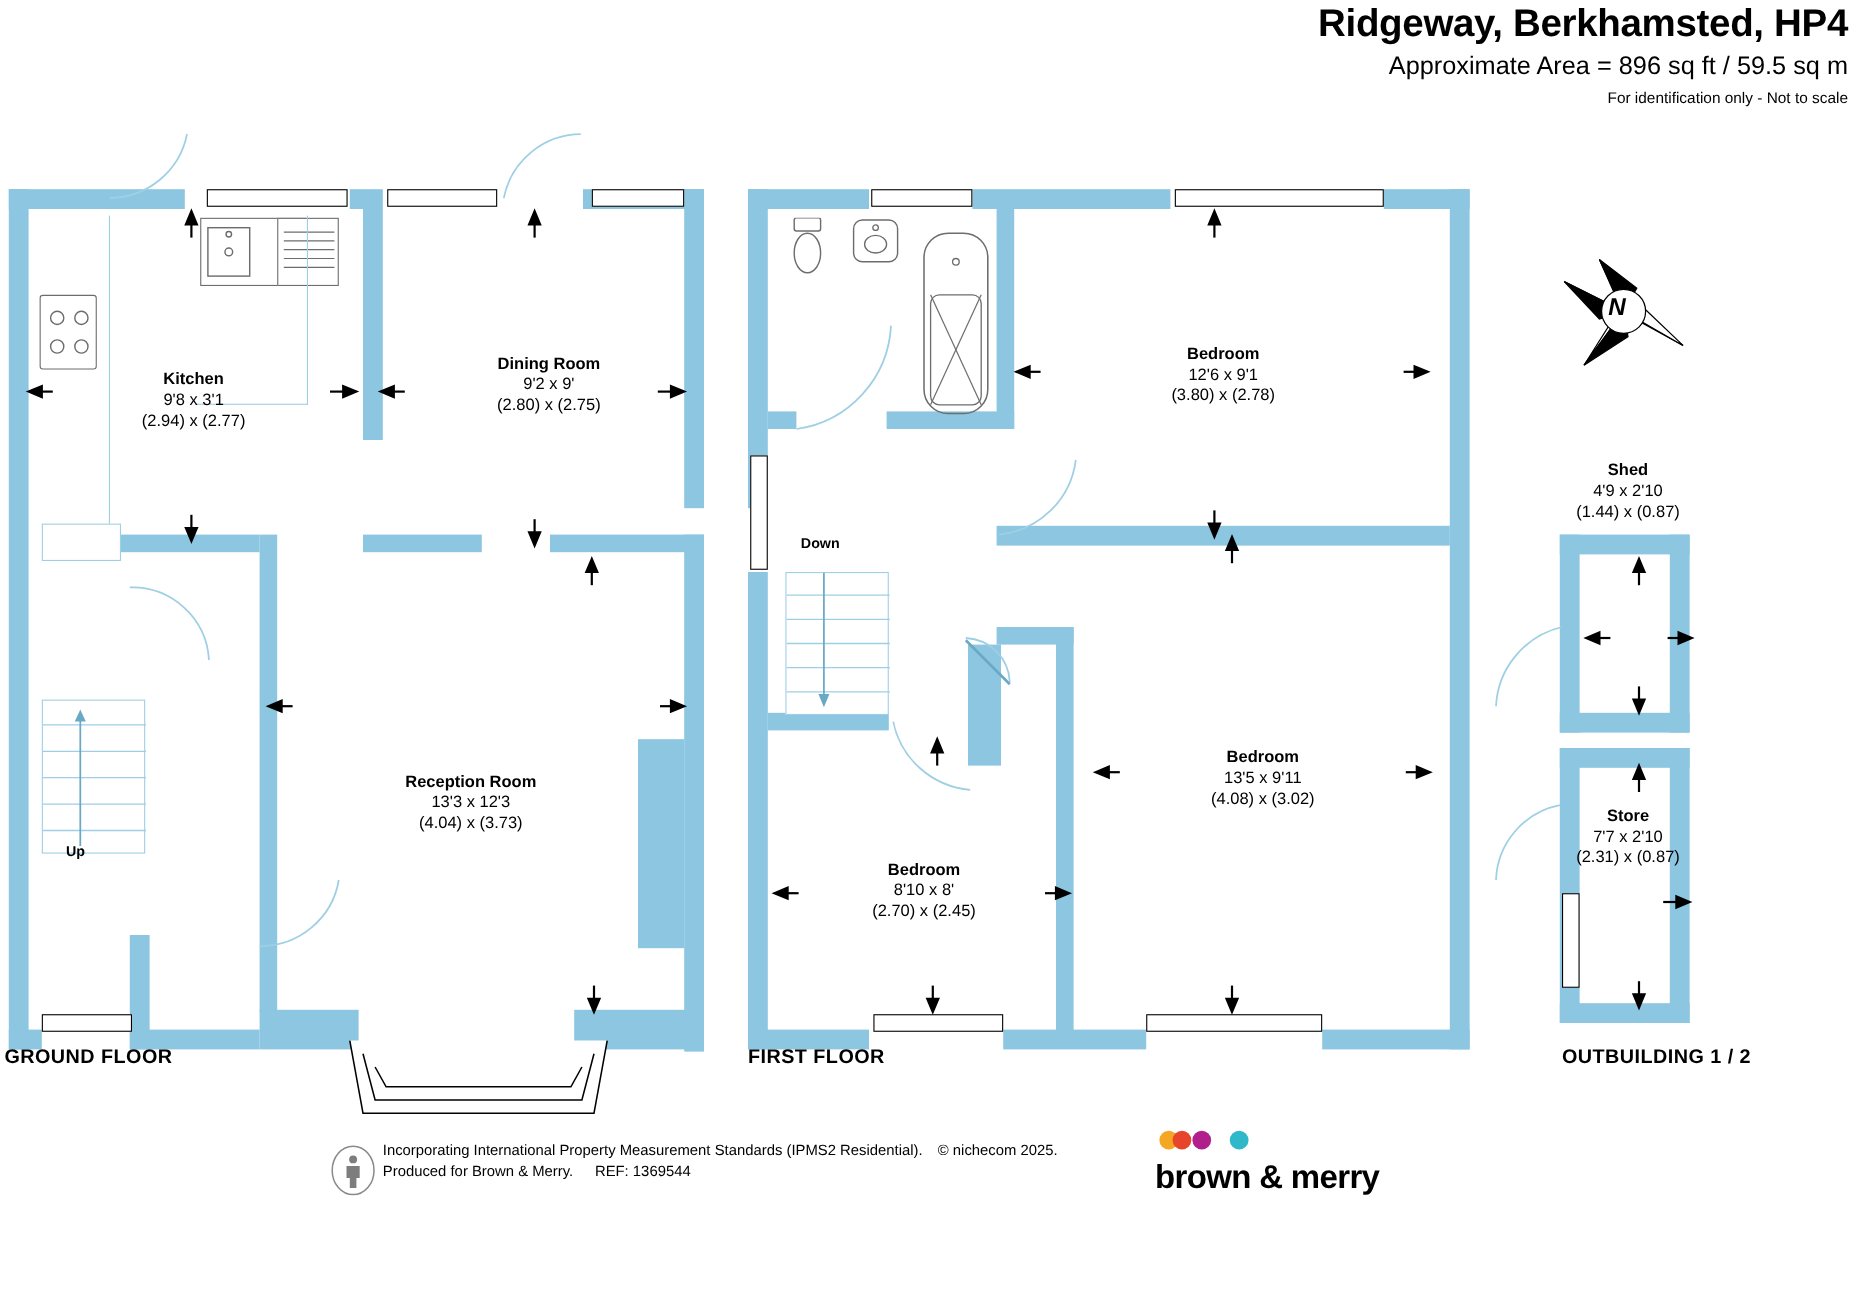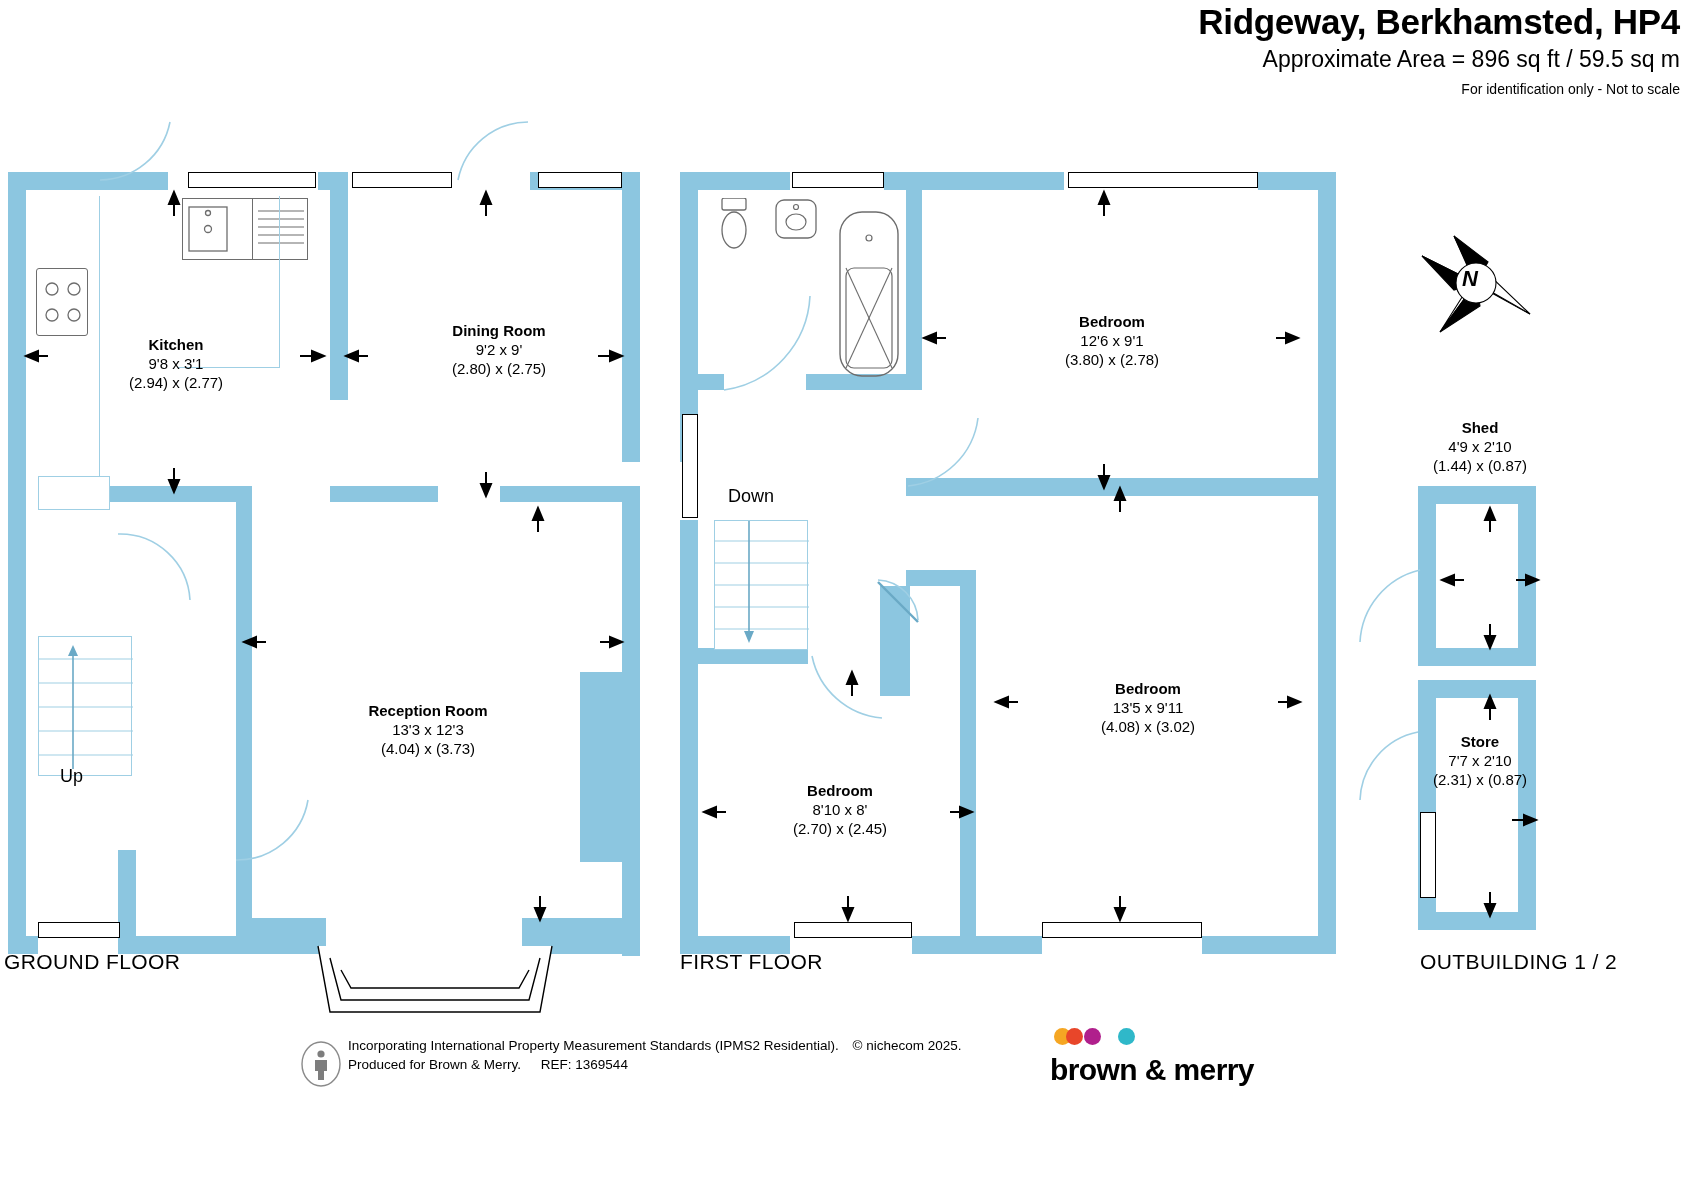--- a/index.html
+++ b/index.html
@@ -10,21 +10,21 @@
   }
   .abs { position:absolute; }
 
   
   #header { right:16px; top:2px; text-align:right; }
   #title { font-size:35px; font-weight:bold; letter-spacing:-0.3px; line-height:1.15; }
   .hline { font-size:23px; line-height:1.32; margin-top:2px; }
   #disclaimer { font-size:14px; margin-top:6px; }
 
   
-  .floor-caption { font-size:21px; font-weight:normal; letter-spacing:0.4px; }
+  .floor-caption { font-size:18px; font-weight:bold; letter-spacing:0.4px; }
 
   
   .room { text-align:center; line-height:1.26; white-space:nowrap; }
   .room .rname { font-size:15px; font-weight:bold; }
   .room .rdim  { font-size:15px; }
 
   
   .wall { background:#8cc6e0; position:absolute; }
   .win  { position:absolute; background:#ffffff; border:1.6px solid #000; }
 
@@ -36,21 +36,21 @@
   #ref-person { left:300px; top:1040px; width:42px; height:48px; }
   #logo-wrap { left:1050px; top:1028px; }
   #logo-text { font-size:30px; font-weight:bold; letter-spacing:-0.6px; margin-top:4px; }
   .dot { width:17px; height:17px; border-radius:50%; display:inline-block; margin-right:3px; }
 
   
   #compass { left:1414px; top:228px; width:124px; height:110px; }
   #compass .nlabel { position:absolute; left:48px; top:38px; font-size:22px;
                      font-weight:bold; font-style:italic; }
 
-  .stair-text { font-size:18px; font-weight:normal; }
+  .stair-text { font-size:13px; font-weight:bold; }
 </style>
 </head>
 <body>
 
 <div class="abs" id="header">
   <div id="title">Ridgeway, Berkhamsted, HP4</div>
   <div class="hline">Approximate Area = 896 sq ft / 59.5 sq m</div>
   <div id="disclaimer">For identification only - Not to scale</div>
 </div>
 

